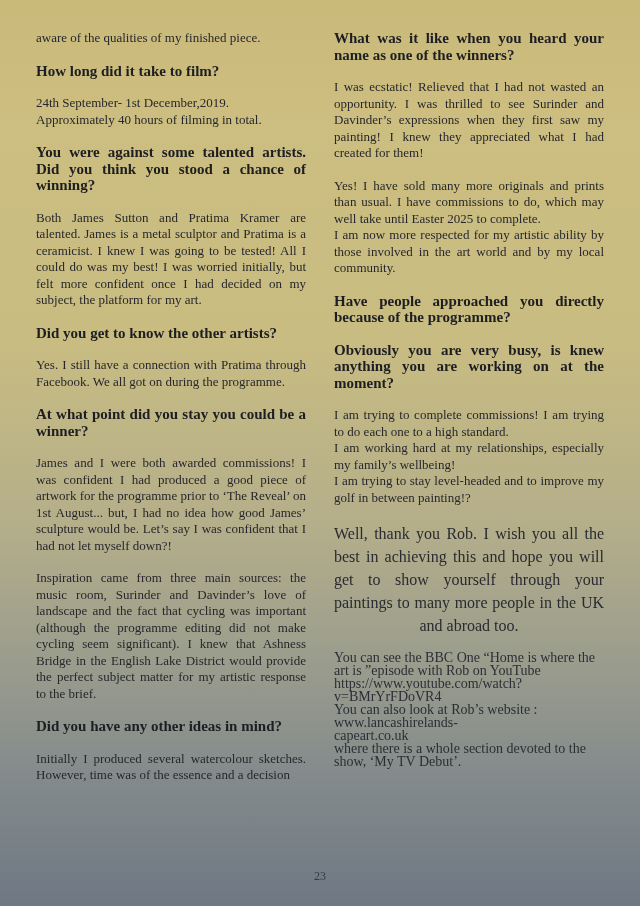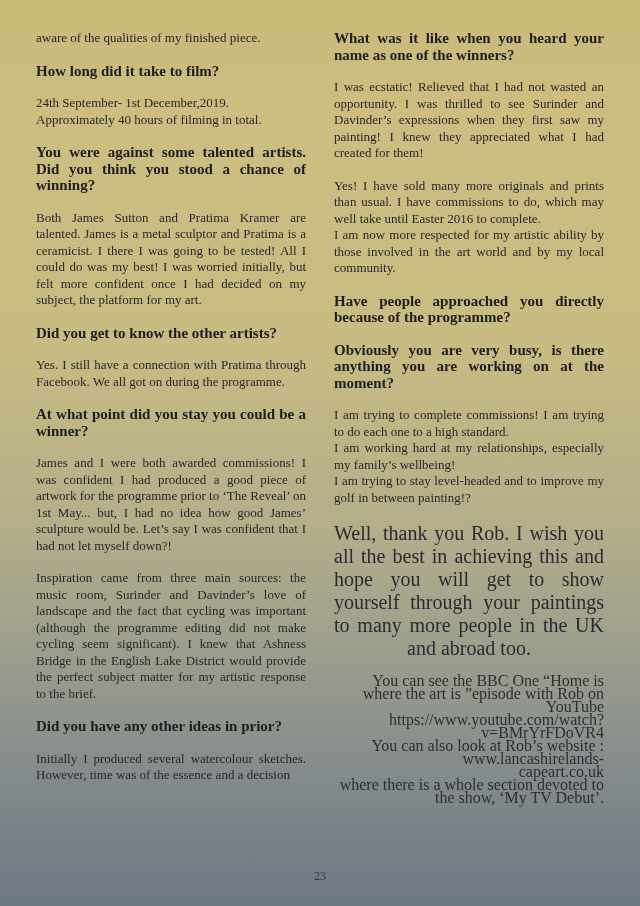--- a/index.html
+++ b/index.html
@@ -46,32 +46,32 @@
     color: #27272c;
   }
   .q {
     font-size: 15px;
     line-height: 16.5px;
     font-weight: bold;
     text-align: justify;
     color: #1d1e22;
   }
   .closing {
-    font-size: 20px;
+    font-size: 16px;
     line-height: 23px;
     text-align: justify;
     text-align-last: center;
     hyphens: auto;
     margin: 4px 0 14px 0;
     color: #2a2b31;
   }
   .note {
-    font-size: 16px;
+    font-size: 14px;
     line-height: 13px;
-    text-align: right;
+    text-align: left;
     white-space: pre-line;
     color: #2c2e35;
     margin-bottom: 0;
   }
   .pagenum {
     position: absolute;
     left: 0;
     right: 0;
     bottom: 22px;
     text-align: center;
@@ -84,37 +84,37 @@
 
 <div class="page">
   <div class="columns">
 
     <div class="col">
       <p class="body">aware of the qualities of my finished piece.</p>
       <p class="q">How long did it take to film?</p>
       <p class="body">24th September- 1st December,2019.
 Approximately 40 hours of filming in total.</p>
       <p class="q">You were against some talented artists. Did you think you stood a chance of winning?</p>
-      <p class="body">Both James Sutton and Pratima Kramer are talented. James is a metal sculptor and Pratima is a ceramicist. I there I was going to be tested! All I could do was my best! I was worried initially, but felt more confident once I had decided on my subject, the platform for my art.</p>
+      <p class="body">Both James Sutton and Pratima Kramer are talented. James is a metal sculptor and Pratima is a ceramicist. I knew I was going to be tested! All I could do was my best! I was worried initially, but felt more confident once I had decided on my subject, the platform for my art.</p>
       <p class="q">Did you get to know the other artists?</p>
       <p class="body">Yes. I still have a connection with Pratima through Facebook. We all got on during the programme.</p>
       <p class="q">At what point did you stay you could be a winner?</p>
-      <p class="body">James and I were both awarded commissions! I was confident I had produced a good piece of artwork for the programme prior to ‘The Reveal’ on 1st May... but, I had no idea how good James’ sculpture would be. Let’s say I was confident that I had not let myself down?!</p>
+      <p class="body">James and I were both awarded commissions! I was confident I had produced a good piece of artwork for the programme prior to ‘The Reveal’ on 1st August... but, I had no idea how good James’ sculpture would be. Let’s say I was confident that I had not let myself down?!</p>
       <p class="body">Inspiration came from three main sources: the music room, Surinder and Davinder’s love of landscape and the fact that cycling was important (although the programme editing did not make cycling seem significant). I knew that Ashness Bridge in the English Lake District would provide the perfect subject matter for my artistic response to the brief.</p>
-      <p class="q">Did you have any other ideas in prior?</p>
+      <p class="q">Did you have any other ideas in mind?</p>
       <p class="body">Initially I produced several watercolour sketches. However, time was of the essence and a decision</p>
     </div>
 
     <div class="col">
       <p class="q">What was it like when you heard your name as one of the winners?</p>
       <p class="body">I was ecstatic! Relieved that I had not wasted an opportunity. I was thrilled to see Surinder and Davinder’s expressions when they first saw my painting! I knew they appreciated what I had created for them!</p>
-      <p class="body">Yes! I have sold many more originals and prints than usual. I have commissions to do, which may well take until Easter 2016 to complete.
+      <p class="body">Yes! I have sold many more originals and prints than usual. I have commissions to do, which may well take until Easter 2025 to complete.
 I am now more respected for my artistic ability by those involved in the art world and by my local community.</p>
       <p class="q">Have people approached you directly because of the programme?</p>
-      <p class="q">Obviously you are very busy, is there anything you are working on at the moment?</p>
+      <p class="q">Obviously you are very busy, is knew anything you are working on at the moment?</p>
       <p class="body">I am trying to complete commissions! I am trying to do each one to a high standard.
 I am working hard at my relationships, especially my family’s wellbeing!
 I am trying to stay level-headed and to improve my golf in between painting!?</p>
       <p class="closing">Well, thank you Rob. I wish you all the best in achieving this and hope you will get to show yourself through your paintings to many more people in the UK and abroad too.</p>
       <p class="note">You can see the BBC One “Home is where the art is ”episode with Rob on YouTube
 https://www.youtube.com/watch?v=BMrYrFDoVR4
 You can also look at Rob’s website : www.lancashirelands-
 capeart.co.uk
 where there is a whole section devoted to the show, ‘My TV Debut’.</p>
     </div>

